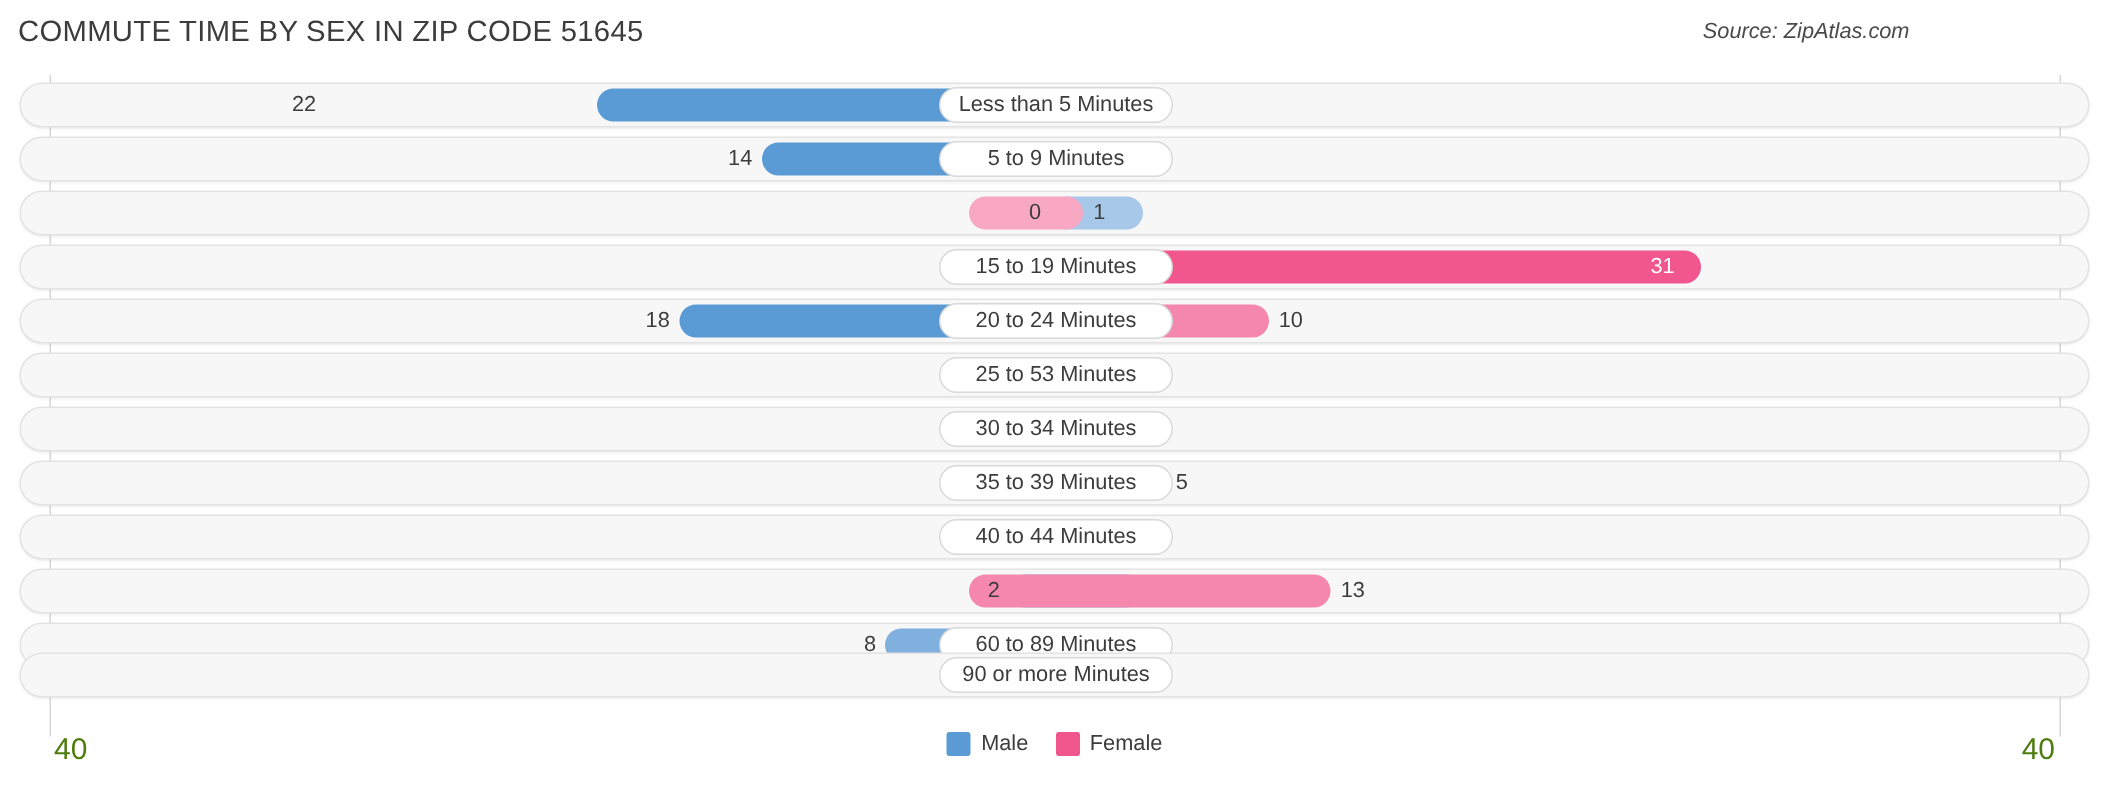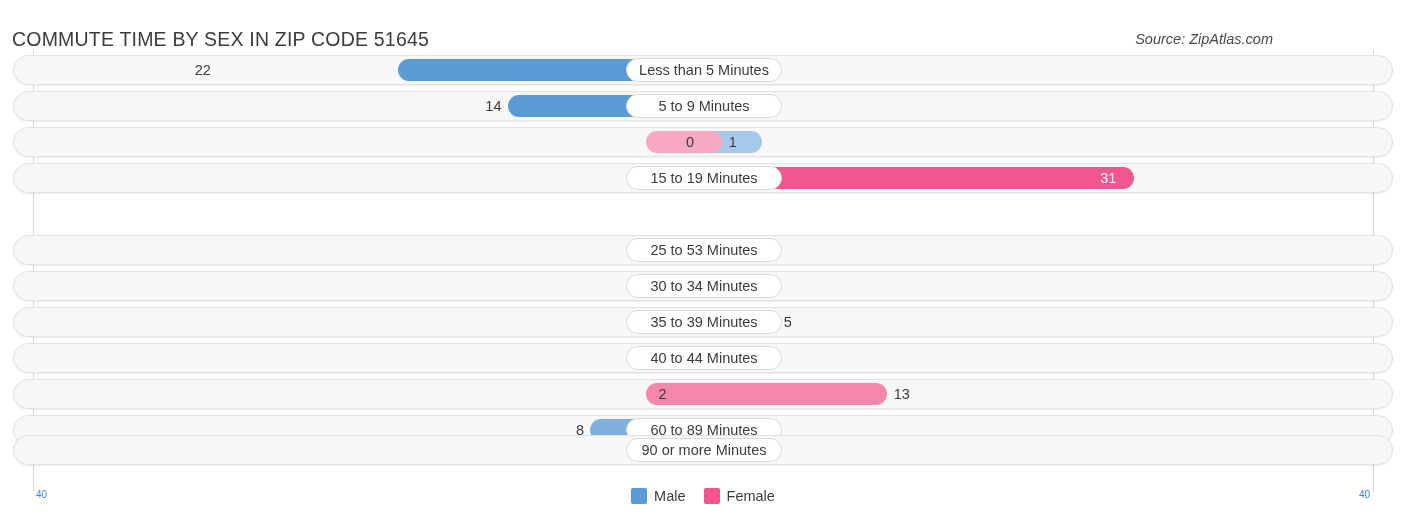--- a/index.html
+++ b/index.html
@@ -14,21 +14,21 @@
     height: 523px;
     font-family: "Liberation Sans", sans-serif;
     color: #3c3c3c;
     overflow: hidden;
     position: relative;
   }
 
   
   #header {
     position: absolute;
-    top: 18px; left: 0;
+    top: 0; left: 0;
     width: 1285px;
     height: 44px;
     padding-left: 20px;
   }
   #chart-title {
     position: absolute;
     left: 12px;
     top: 10px;
     font-size: 19.5px;
     letter-spacing: 0.2px;
@@ -130,22 +130,22 @@
   #footer {
     position: absolute;
     left: 0;
     top: 485px;
     width: 1406px;
     height: 38px;
   }
   .axis-tick {
     position: absolute;
     top: 4px;
-    font-size: 10px;
-    color: #3b82f6;
+    font-size: 20px;
+    color: #4d7c0f;
   }
   #tick-left  { left: 36px; }
   #tick-right { right: 36px; }
 
   #legend {
     position: absolute;
     left: 0;
     top: 3px;
     width: 1406px;
     display: flex;
@@ -209,20 +209,29 @@
     </div>
     <div class="row" style="top: 113px;">
       <div class="row-inner">
         <div class="bar bar-male" style="left: 686px; width: 62px; background: rgb(168, 200, 234);"></div>
         <div class="bar bar-female" style="left: 632px; width: 488.25px; background: rgb(242, 86, 143);"></div>
         <div class="val val-male" style="left: 0px; width: 680px;">0</div>
         <div class="val-inside" style="left: 1086.25px;">31</div>
         <div class="cat-pill" style="left: 612px; width: 156px;">15 to 19 Minutes</div>
       </div>
     </div>
+    <div class="row" style="top: 149px;">
+      <div class="row-inner">
+        <div class="bar bar-male" style="left: 438.5px; width: 309.5px; background: rgb(91, 155, 213);"></div>
+        <div class="bar bar-female" style="left: 632px; width: 199.5px; background: rgb(245, 135, 174);"></div>
+        <div class="val val-male" style="left: 0px; width: 432.5px;">18</div>
+        <div class="val val-female" style="left: 838.5px;">10</div>
+        <div class="cat-pill" style="left: 612px; width: 156px;">20 to 24 Minutes</div>
+      </div>
+    </div>
     <div class="row" style="top: 185px;">
       <div class="row-inner">
         <div class="bar bar-male" style="left: 686px; width: 62px; background: rgb(168, 200, 234);"></div>
         <div class="bar bar-female" style="left: 632px; width: 62px; background: rgb(249, 168, 196);"></div>
         <div class="val val-male" style="left: 0px; width: 680px;">0</div>
         <div class="val val-female" style="left: 701px;">0</div>
         <div class="cat-pill" style="left: 612px; width: 156px;">25 to 53 Minutes</div>
       </div>
     </div>
     <div class="row" style="top: 221px;">

